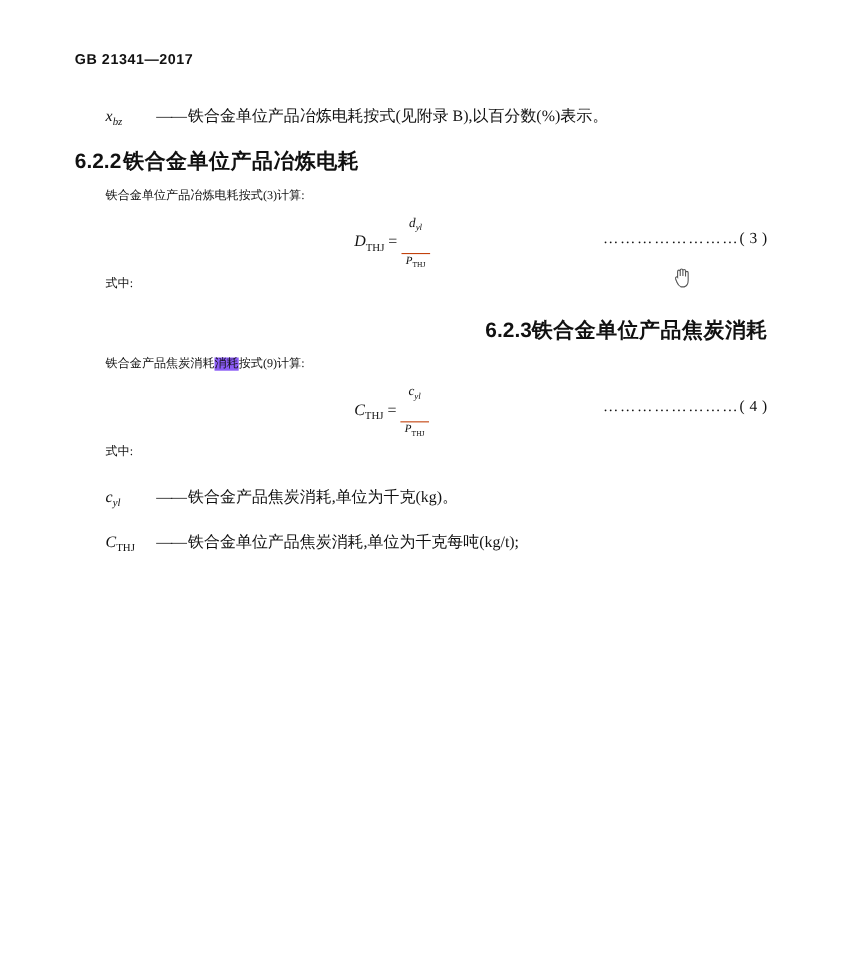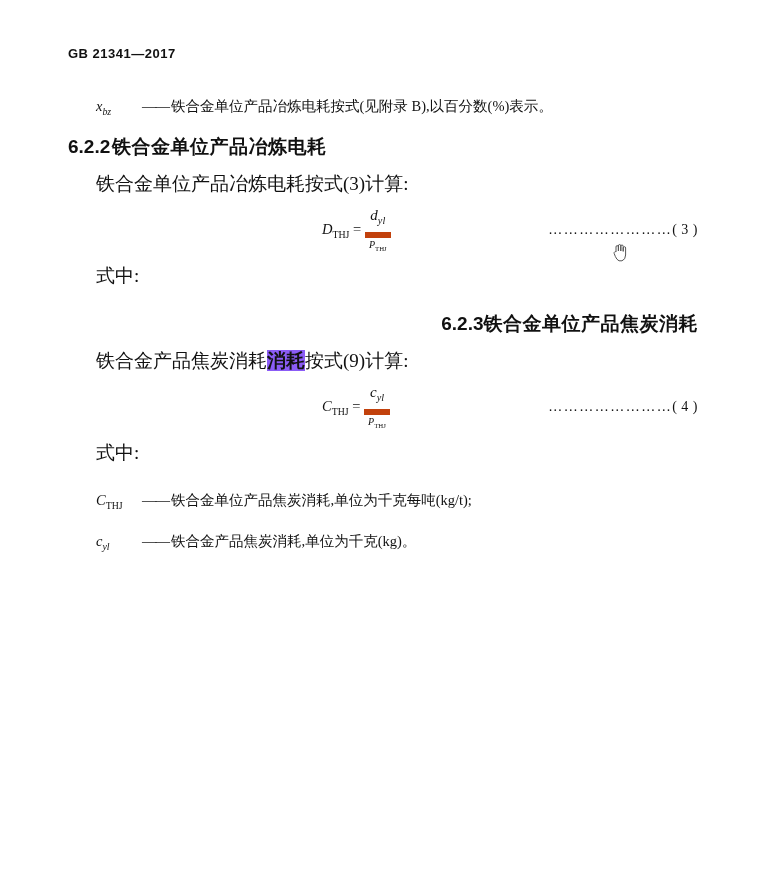--- a/index.html
+++ b/index.html
@@ -32,21 +32,21 @@
     letter-spacing: 0.5px;
     color: #111;
   }
   .content {
     position: absolute;
     top: 78px;
     left: 68px;
     width: 630px;
   }
   .line {
-    font-size: 19px;
+    font-size: 11px;
     line-height: 1.5;
     margin: 0 0 4px 0;
     white-space: nowrap;
   }
   .indent1 {
     padding-left: 28px;
   }
   .sec-head {
     font-family: "Liberation Sans", sans-serif;
     font-size: 19px;
@@ -111,23 +111,23 @@
   }
   .frac {
     display: inline-block;
     vertical-align: middle;
     text-align: center;
     position: relative;
     top: -1px;
   }
   .frac .num-part {
     display: block;
-    padding: 0 4px 6px 4px;
-    border-bottom: 6px solid #c2410c;
-    font-size: 15px;
+    padding: 0 4px 18px 4px;
+    border-bottom: 1px solid #c2410c;
+    font-size: 12px;
   }
   .frac .den-part {
     display: block;
     padding: 1px 4px 0 4px;
     font-size: 10px;
   }
   .eqnum {
     position: absolute;
     right: 0;
     top: 14px;
@@ -141,21 +141,20 @@
   .cursor {
     position: absolute;
     left: 612px;
     top: 243px;
     width: 18px;
     height: 20px;
     pointer-events: none;
   }
   .hl {
     background: #8b5cf6;
-    font-weight: bold;
   }
 </style>
 </head>
 <body>
 
 <div class="page">
 
   <div class="header">GB 21341—2017</div>
 
   <div class="content">
@@ -206,24 +205,24 @@
       </div>
       <div class="eqnum">
         <span class="dots">……………………</span><span>( 4 )</span>
       </div>
     </div>
 
     <div class="line indent1">式中:</div>
 
     <div class="deflist">
       <div class="defrow">
+        <span class="sym"><span class="var">c</span><span class="sub-i">yl</span></span><span class="dash">——</span><span>铁合金产品焦炭消耗,单位为千克(kg)。</span>
+      </div>
+      <div class="defrow">
         <span class="sym"><span class="var">C</span><span class="sub">THJ</span></span><span class="dash">——</span><span>铁合金单位产品焦炭消耗,单位为千克每吨(kg/t);</span>
-      </div>
-      <div class="defrow">
-        <span class="sym"><span class="var">c</span><span class="sub-i">yl</span></span><span class="dash">——</span><span>铁合金产品焦炭消耗,单位为千克(kg)。</span>
       </div>
     </div>
 
   </div>
 
   <div class="cursor">
     <svg width="18" height="20" viewBox="0 0 18 20">
       <path d="M4 9 L4 4 Q4 2.6 5.2 2.6 Q6.4 2.6 6.4 4 L6.4 8 L6.4 3 Q6.4 1.5 7.6 1.5 Q8.8 1.5 8.8 3 L8.8 8 L8.8 3.4 Q8.8 2 10 2 Q11.2 2 11.2 3.4 L11.2 8.4 L11.2 5 Q11.2 3.7 12.4 3.7 Q13.6 3.7 13.6 5 L13.6 12 Q13.6 16.5 10 17.8 L7 17.8 Q4.6 16.6 3.4 13.6 L2.2 10.6 Q1.8 9.3 2.8 8.8 Q3.6 8.4 4 9 Z" fill="none" stroke="#555" stroke-width="1"></path>
     </svg>
   </div>

